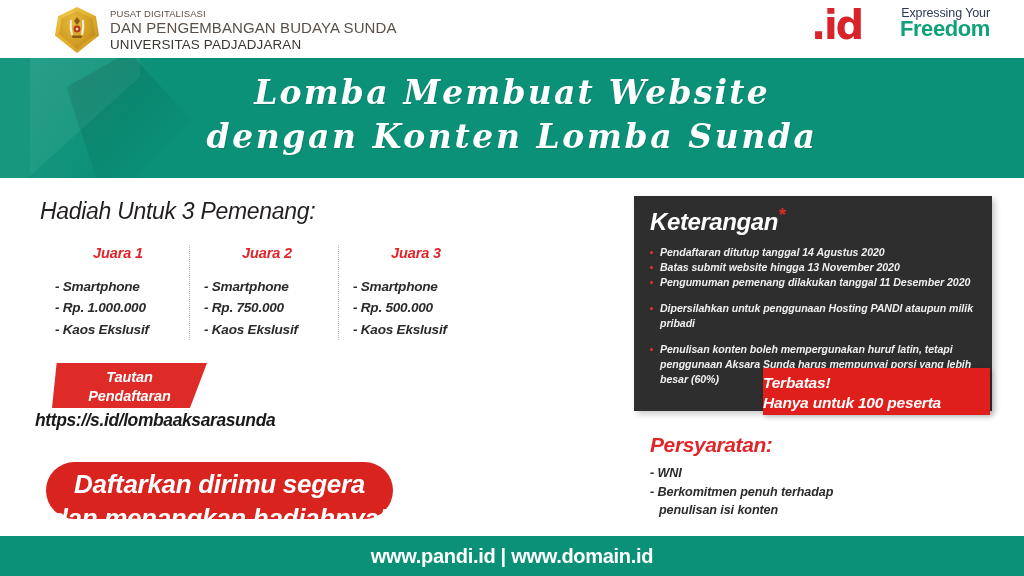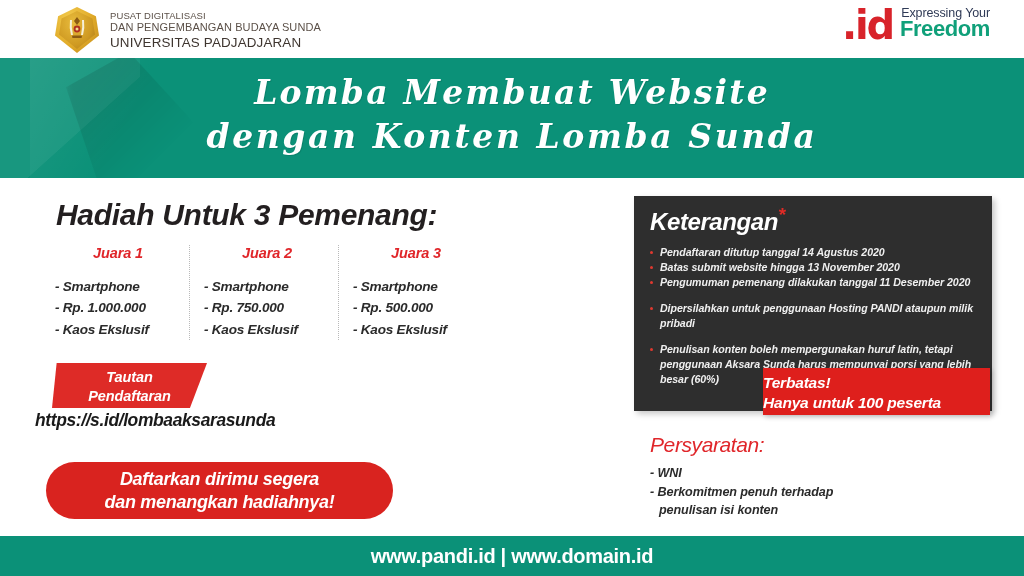--- a/index.html
+++ b/index.html
@@ -59,21 +59,21 @@
     line-height: 1.16;
     color: #4a4038;
     padding-top: 1px;
   }
   .unpad-l1 {
     font-size: 9.5px;
     letter-spacing: .1px;
     color: #5b5048;
   }
   .unpad-l2 {
-    font-size: 11px;
+    font-size: 15px;
     letter-spacing: .1px;
     color: #5b5048;
   }
   .unpad-l3 {
     font-size: 13.4px;
     letter-spacing: .15px;
     color: #3e352f;
     margin-top: 1px;
   }
 
@@ -100,20 +100,21 @@
     letter-spacing: -.1px;
     display: block;
   }
   .tag-bot {
     font-size: 22px;
     font-weight: bold;
     color: #10a07a;
     letter-spacing: -.4px;
     display: block;
     margin-top: -2px;
+    margin-left: 31px;
   }
 
   
   #banner {
     position: absolute;
     left: 0; top: 58px;
     width: 1024px; height: 120px;
     background: #0b9178;
     overflow: hidden;
   }
@@ -151,23 +152,23 @@
     font-size: 33px;
     line-height: 1.32;
     letter-spacing: 2.2px;
     text-shadow: 1px 1px 0 rgba(0,0,0,0.10);
   }
   #banner-title .l2 { letter-spacing: 2.6px; }
 
   
   #prize-heading {
     position: absolute;
-    left: 56px; top: 198px;
-    font-size: 30px;
-    font-weight: bold;
+    left: 40px; top: 198px;
+    font-size: 23px;
+    font-weight: normal;
     font-style: italic;
     letter-spacing: -.3px;
     color: #231f20;
   }
   #prize-table {
     position: absolute;
     left: 47px; top: 245px;
     display: flex;
   }
   .prize-col {
@@ -223,21 +224,21 @@
     letter-spacing: -.4px;
     font-style: italic;
   }
   #cta-button {
     position: absolute;
     left: 46px; top: 462px;
     width: 347px; height: 57px;
     background: #d9231f;
     border-radius: 29px;
     color: #ffffff;
-    font-size: 18px;
+    font-size: 26px;
     font-weight: bold;
     font-style: italic;
     text-align: center;
     line-height: 1.3;
     padding-top: 6px;
     box-sizing: border-box;
     letter-spacing: -.3px;
   }
 
   
@@ -296,21 +297,21 @@
     line-height: 1.28;
     padding-top: 5px;
     box-sizing: border-box;
     letter-spacing: -.2px;
     box-shadow: 2px 2px 5px rgba(0,0,0,0.2);
   }
   #req-title {
     position: absolute;
     left: 650px; top: 433px;
     font-size: 21px;
-    font-weight: normal;
+    font-weight: bold;
     font-style: italic;
     color: #e0262a;
     letter-spacing: -.4px;
   }
   #req-list {
     position: absolute;
     left: 650px; top: 464px;
     font-size: 12.6px;
     font-style: italic;
     font-weight: bold;

